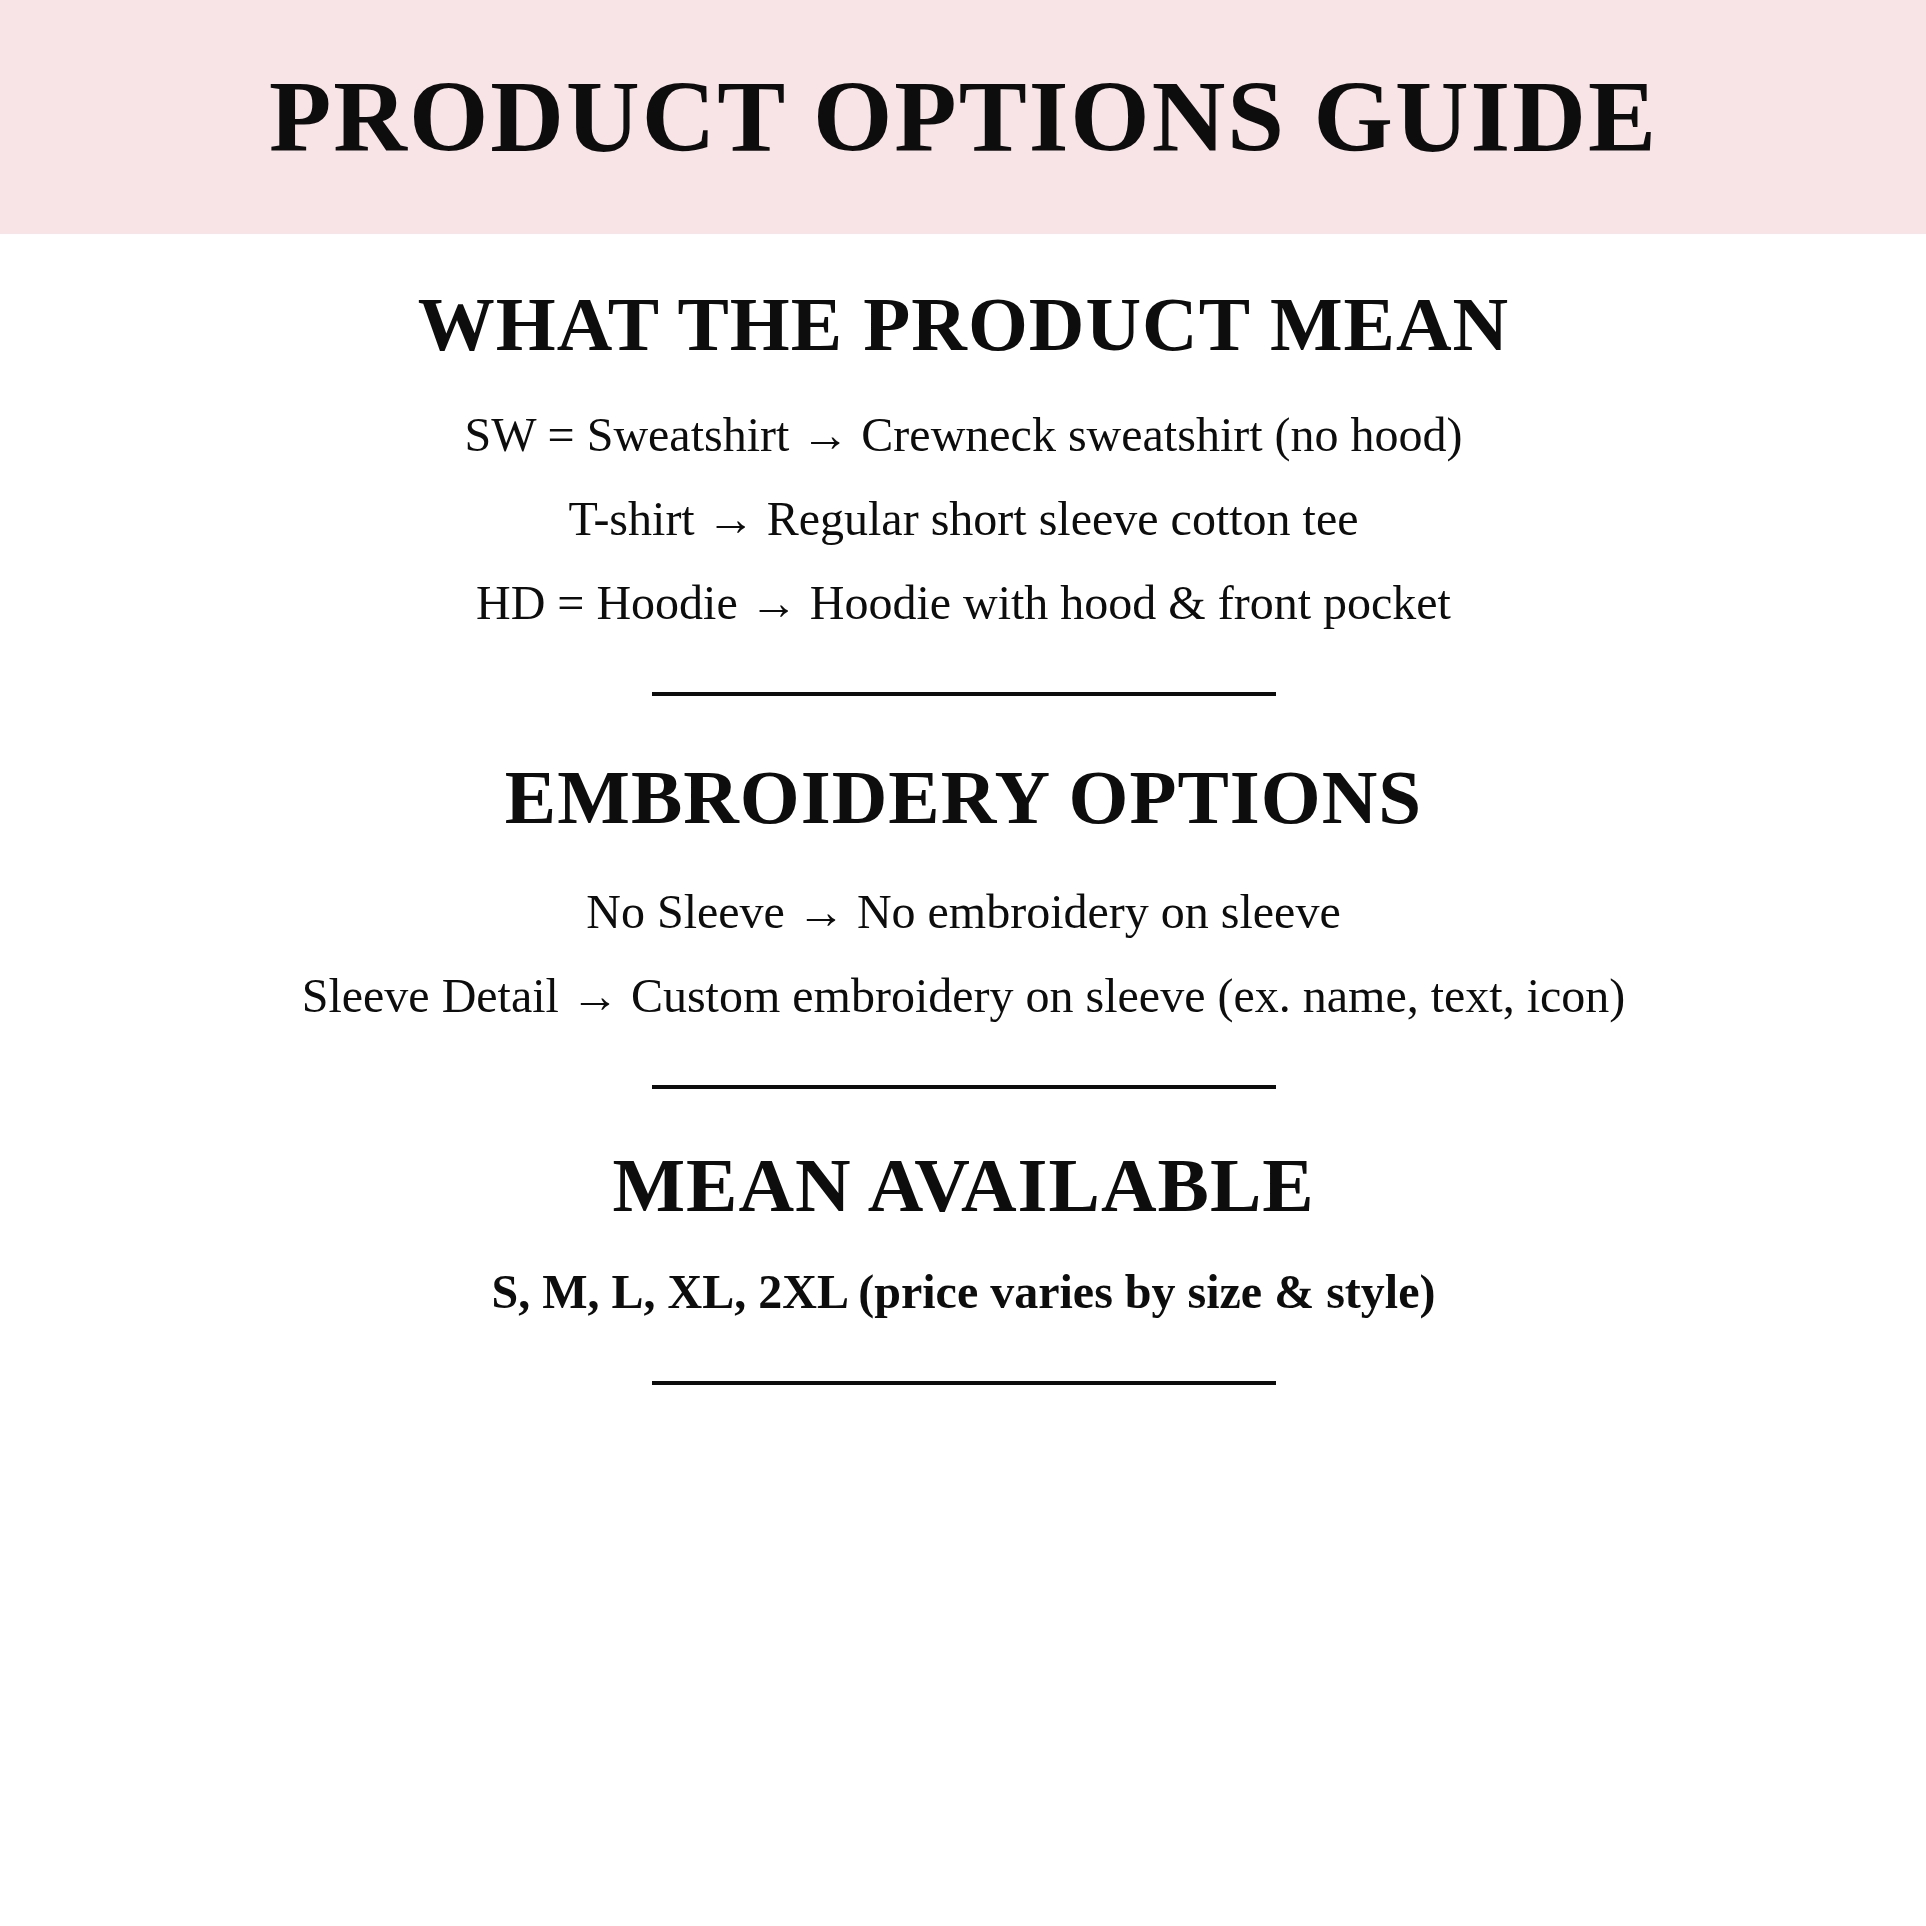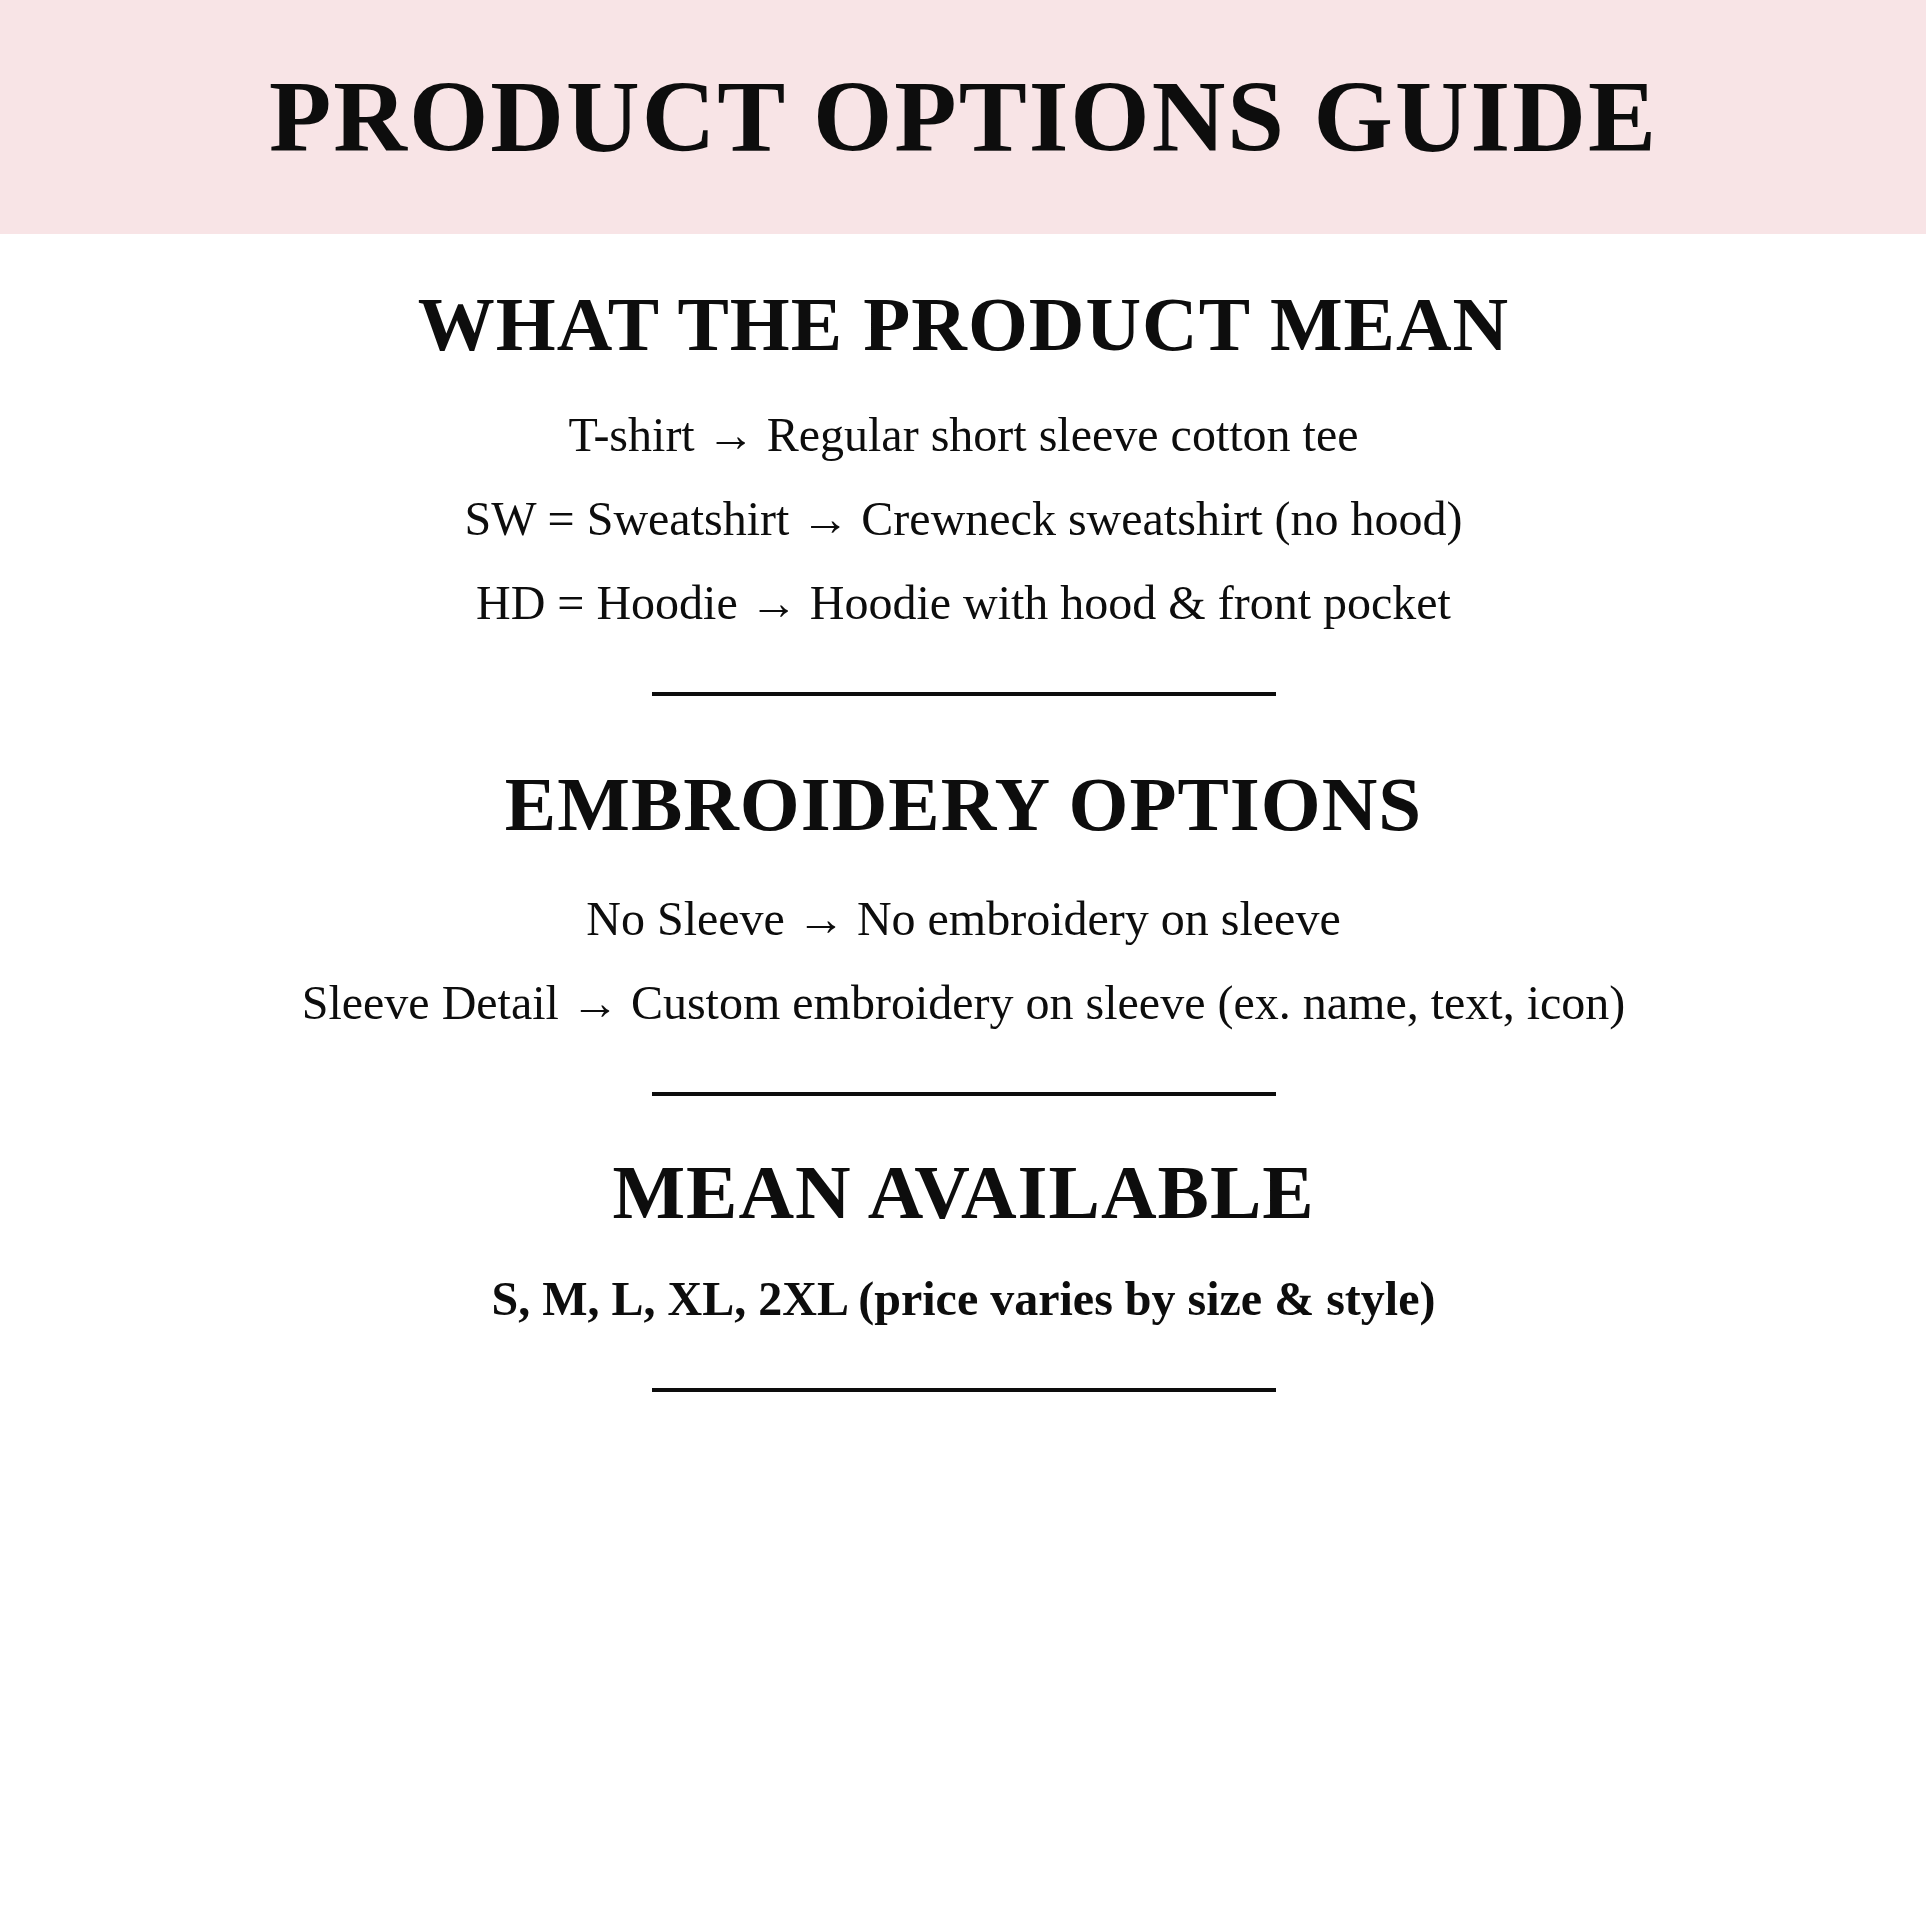--- a/index.html
+++ b/index.html
@@ -57,21 +57,21 @@
   .section-title {
     font-family: "Liberation Serif", serif;
     font-weight: 700;
     font-size: 77px;
     letter-spacing: 1px;
     text-align: center;
     color: #0d0d0d;
     line-height: 1.1;
   }
   .sec-1 .section-title { margin-top: 48px; }
-  .sec-2 .section-title { margin-top: 20px; }
+  .sec-2 .section-title { margin-top: 13px; }
   .sec-3 .section-title { margin-top: 8px; }
   .sec-4 .section-title { margin-top: 8px; font-size: 71px; }
   .line {
     font-family: "Liberation Serif", serif;
     font-size: 48px;
     line-height: 1.42;
     text-align: center;
     color: #0d0d0d;
     white-space: nowrap;
   }
@@ -94,22 +94,22 @@
 
   <div class="banner">
     <div class="banner-title">PRODUCT OPTIONS GUIDE</div>
   </div>
 
   <div class="content">
 
     <div class="section sec-1">
       <div class="section-title">WHAT THE PRODUCT MEAN</div>
       <div class="lines">
+        <div class="line">SW = Sweatshirt → Crewneck sweatshirt (no hood)</div>
         <div class="line">T-shirt → Regular short sleeve cotton tee</div>
-        <div class="line">SW = Sweatshirt → Crewneck sweatshirt (no hood)</div>
         <div class="line">HD = Hoodie → Hoodie with hood &amp; front pocket</div>
       </div>
     </div>
 
     <div class="divider"></div>
 
     <div class="section sec-2">
       <div class="section-title">EMBROIDERY OPTIONS</div>
       <div class="lines">
         <div class="line">No Sleeve → No embroidery on sleeve</div>

